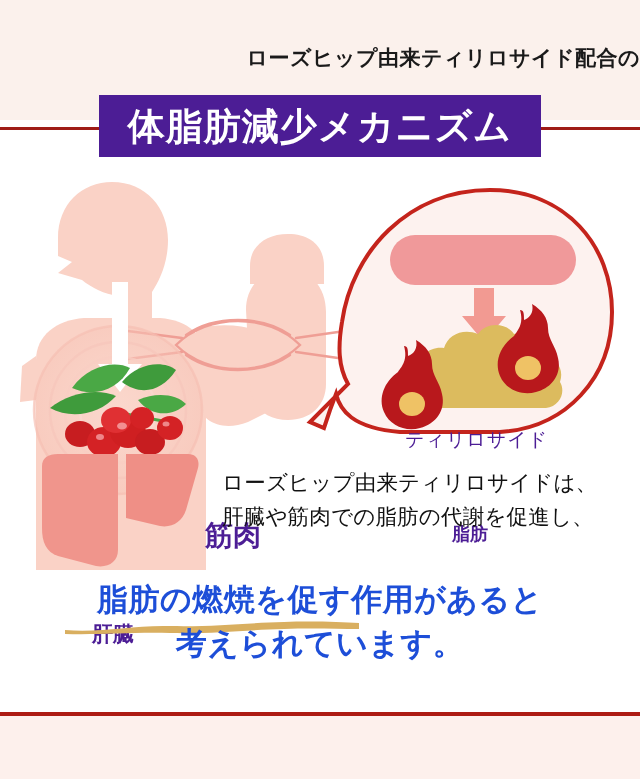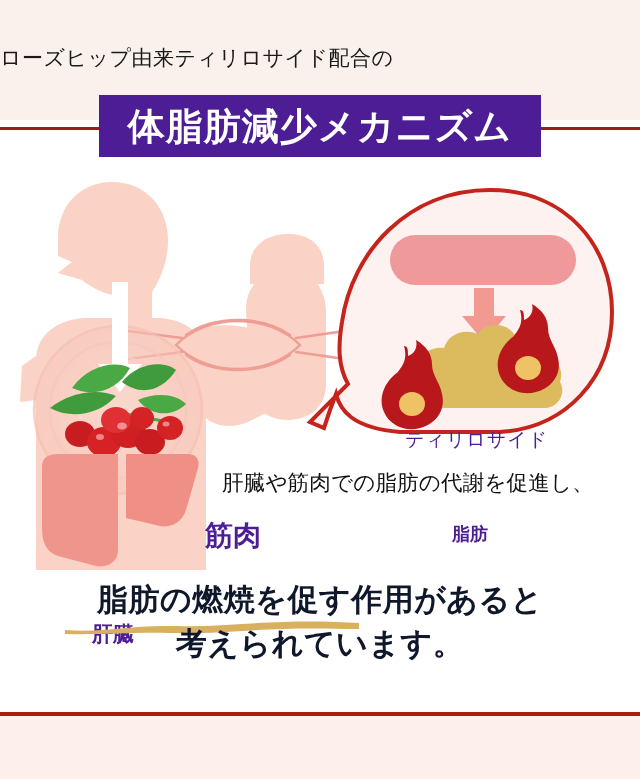--- a/index.html
+++ b/index.html
@@ -9,22 +9,22 @@
     font-family:"Liberation Sans","DejaVu Sans",sans-serif;
     overflow:hidden;
   }
   #page{position:relative;width:640px;height:779px;overflow:hidden;background:#ffffff;}
 
   
   .top-band{position:absolute;left:0;top:0;width:640px;height:120px;background:#fbf1ec;}
 
   
   .kicker{
-    position:absolute;left:0;top:44px;width:640px;text-align:left;
-    font-size:21px;color:#1a1a1a;letter-spacing:.5px;font-weight:400;
+    position:absolute;left:0;top:44px;width:640px;text-align:right;
+    font-size:21px;color:#1a1a1a;letter-spacing:.5px;font-weight:700;
   }
   .rule-line{position:absolute;top:127px;height:3px;background:#9e1c17;}
   .rule-left{left:0;width:116px;}
   .rule-right{left:524px;width:116px;}
   .title-banner{
     position:absolute;left:99px;top:95px;width:442px;height:62px;
     background:#4c1d95;display:flex;align-items:center;justify-content:center;
   }
   .title-banner span{
     color:#ffffff;font-size:37px;font-weight:bold;letter-spacing:1px;
@@ -46,21 +46,21 @@
   
   .para{
     position:absolute;left:222px;top:467px;width:400px;
     font-size:21.5px;line-height:1.58;color:#111111;letter-spacing:.2px;
   }
   .para div{white-space:nowrap;}
 
   
   .emph{
     position:absolute;left:0;top:578px;width:640px;text-align:center;
-    font-size:31px;font-weight:bold;color:#0f172a;line-height:1.42;letter-spacing:.5px;
+    font-size:31px;font-weight:bold;color:#1d4ed8;line-height:1.42;letter-spacing:.5px;
   }
   .emph .line{position:relative;display:block;white-space:nowrap;}
   .brush{position:absolute;left:62px;top:619px;width:300px;height:16px;}
 
   
   .bottom-rule{position:absolute;left:0;top:712px;width:640px;height:4px;background:#ad1c14;}
   .bottom-fill{position:absolute;left:0;top:716px;width:640px;height:63px;background:#fdf0ec;}
 </style>
 </head>
 <body>
@@ -208,20 +208,21 @@
       </g>
     </svg>
 
     <div class="lbl lbl-muscle">筋肉</div>
     <div class="lbl lbl-liver">肝臓</div>
     <div class="lbl lbl-tilirosid">ティリロサイド</div>
     <div class="lbl lbl-fat">脂肪</div>
   </div>
 
   <div class="para">
+    <div>ローズヒップ由来ティリロサイドは、</div>
     <div>肝臓や筋肉での脂肪の代謝を促進し、</div>
   </div>
 
   <svg class="brush" viewBox="0 0 300 16">
     <path d="M3 11 C40 14 70 6 108 7 C150 8 182 4 222 3 C250 2 278 3 297 4
              L297 10 C276 10 250 9 222 10 C182 11 150 15 108 14 C70 13 40 16 3 15 Z" fill="#d9af60"></path>
   </svg>
   <div class="emph">
     <span class="line">脂肪の燃焼を促す作用があると</span>
     <span class="line">考えられています。</span>

